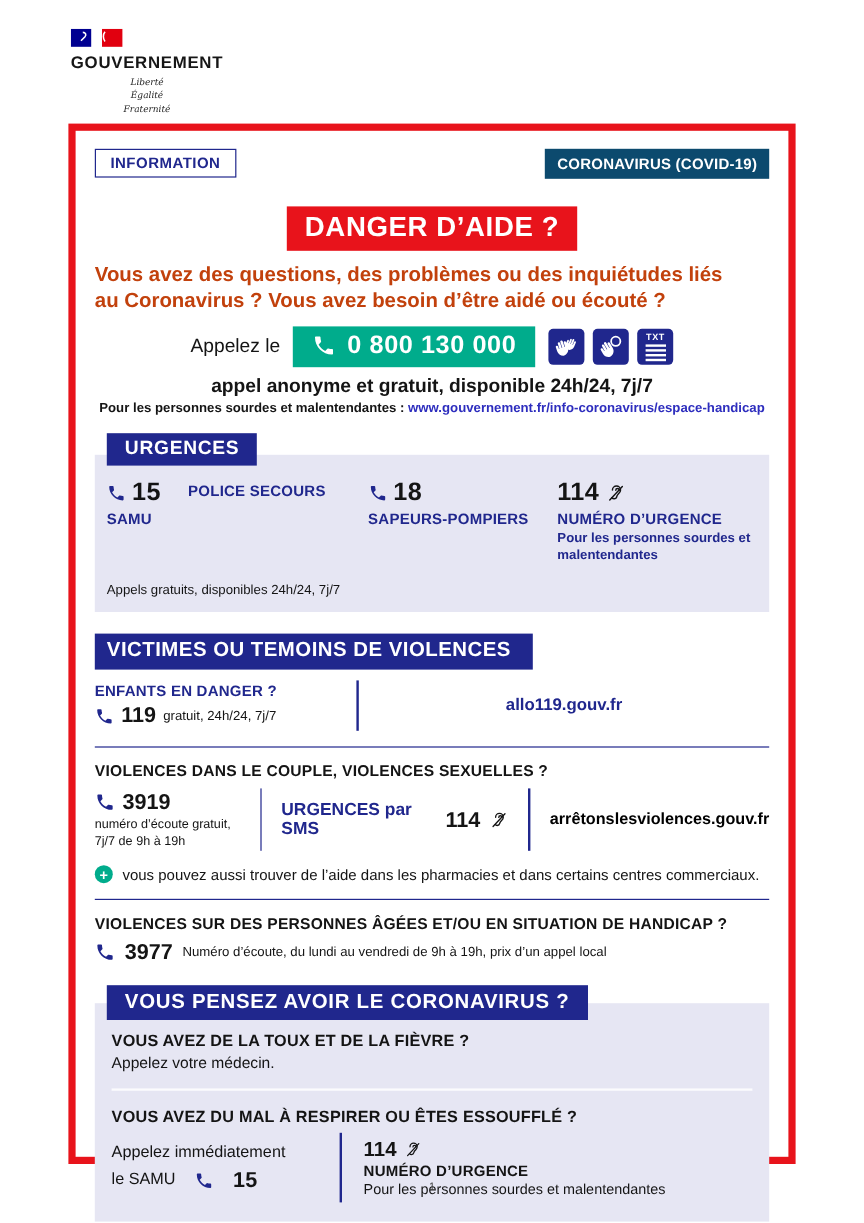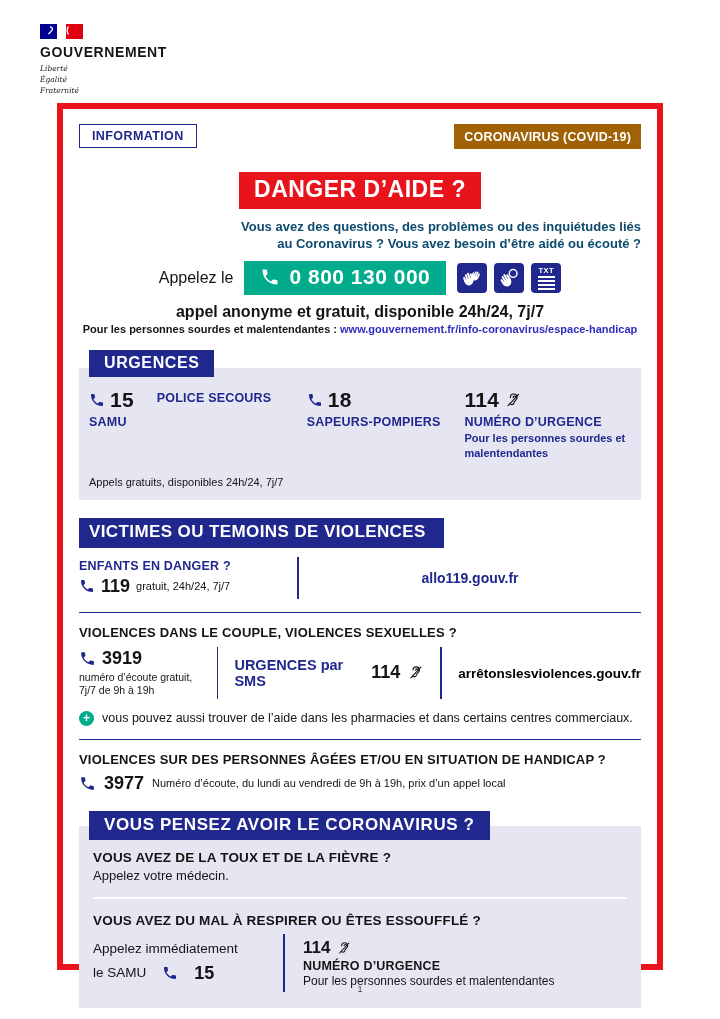--- a/index.html
+++ b/index.html
@@ -2,46 +2,46 @@
 <html><head>
 <meta charset="utf-8">
 <style>
   html,body{margin:0;padding:0;}
   body{
     width:720px;height:1019px;background:#ffffff;position:relative;
     font-family:"Liberation Sans", sans-serif;color:#111;
     -webkit-font-smoothing:antialiased;
   }
   
-  .logo{position:absolute;left:40px;top:24px;}
+  .logo{position:absolute;left:59px;top:24px;text-align:center;}
   .logo .flag{display:block;margin-bottom:4px;}
   .logo .brand{font-size:14px;font-weight:bold;letter-spacing:.6px;color:#161616;}
   .logo .motto{font-family:"DejaVu Serif", serif;font-style:italic;font-size:7.5px;color:#222;line-height:1.45;margin-top:4px;}
   
   .frame{
     position:absolute;left:57px;top:103px;width:606px;height:867px;
     border:6px solid #e8131b;box-sizing:border-box;background:#fff;
     padding:15px 16px 0 16px;
   }
   
   .badge-row{display:flex;justify-content:space-between;align-items:flex-start;}
   .badge-info{
     border:1.5px solid #20278d;color:#20278d;font-weight:bold;font-size:12.5px;
     padding:4px 12px;letter-spacing:.4px;background:#fff;
   }
   .badge-covid{
-    background:#a16207;color:#fff;font-weight:bold;font-size:12.5px;
+    background:#0c4a6e;color:#fff;font-weight:bold;font-size:12.5px;
     padding:5.5px 10px;letter-spacing:.2px;
   }
   
   .title-red{
     width:fit-content;margin:23px auto 0;background:#e8131b;color:#fff;
     font-weight:bold;font-size:23px;padding:4px 15px 6px;letter-spacing:.5px;
   }
-  .intro{ text-align:right;font-size:13px;font-weight:600;color:#0c4a6e;line-height:1.32;margin-top:9px;}
+  .intro{ text-align:left;font-size:17px;font-weight:600;color:#c2410c;line-height:1.32;margin-top:9px;}
   .call-row{display:flex;align-items:center;justify-content:center;gap:11px;margin-top:9px;}
   .call-label{font-size:16px;color:#141414;font-weight:500;}
   .green-box{
     background:#00ac8c;color:#fff;display:flex;align-items:center;gap:9px;
     padding:4px 16px 6px;font-weight:bold;font-size:21px;letter-spacing:.5px;
   }
   .access-icons{display:flex;gap:7px;}
   .access-icon{
     width:30px;height:30px;background:#20278d;border-radius:4px;color:#fff;
     display:flex;align-items:center;justify-content:center;flex-direction:column;

